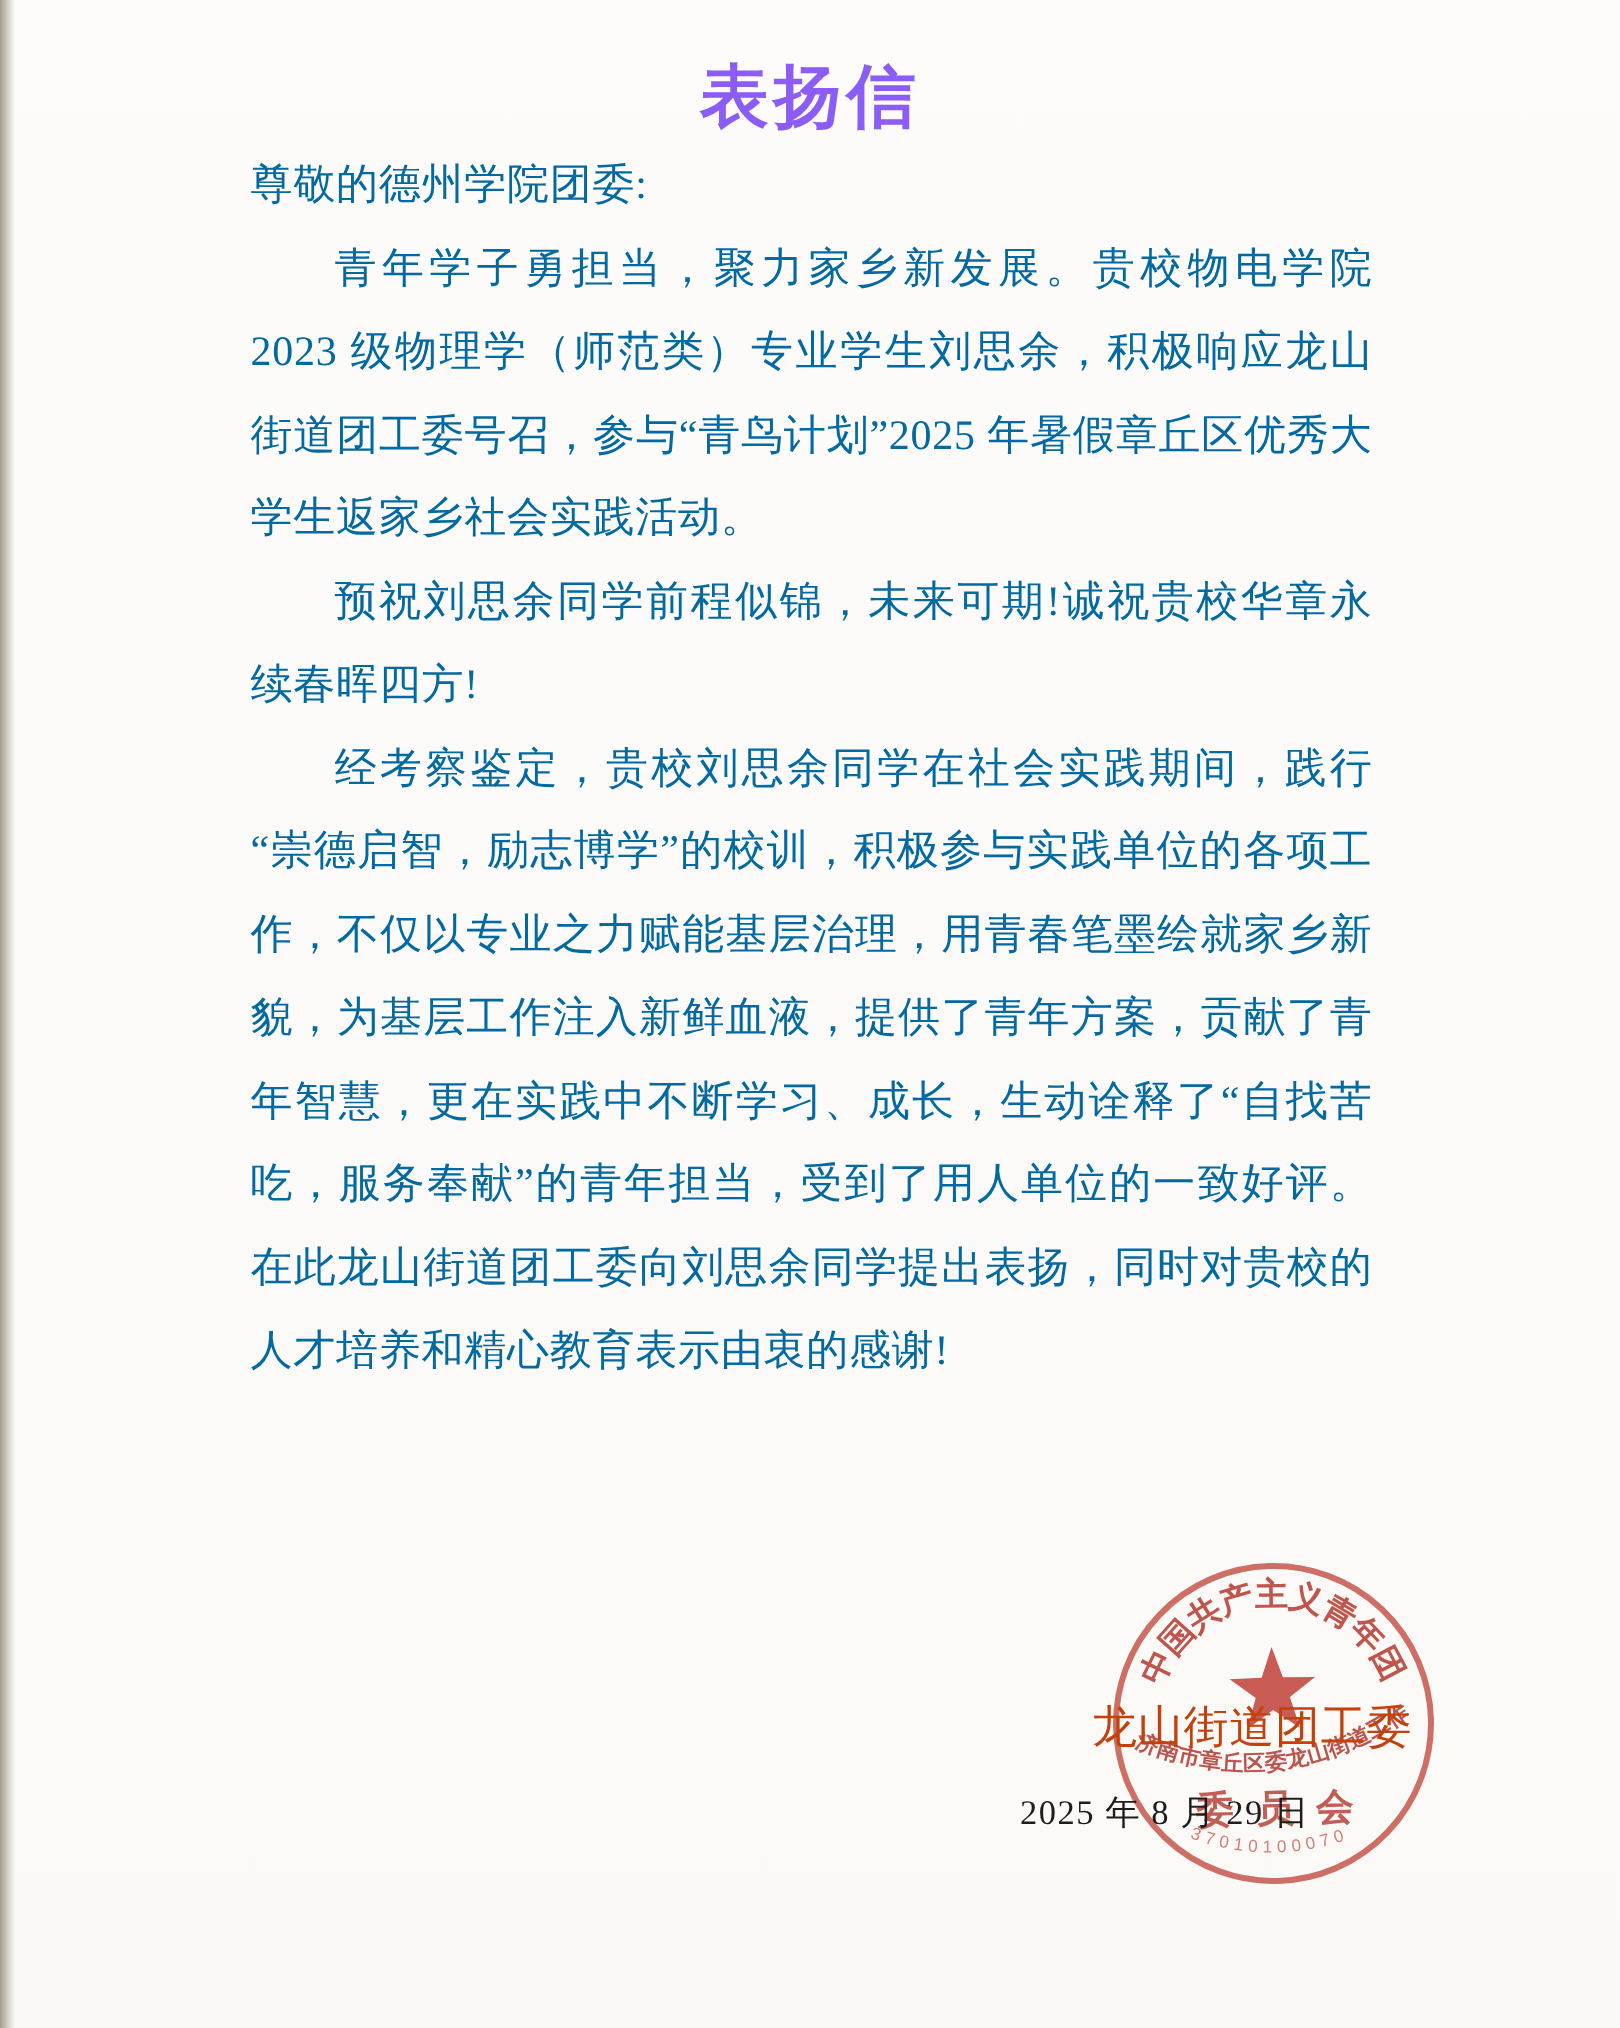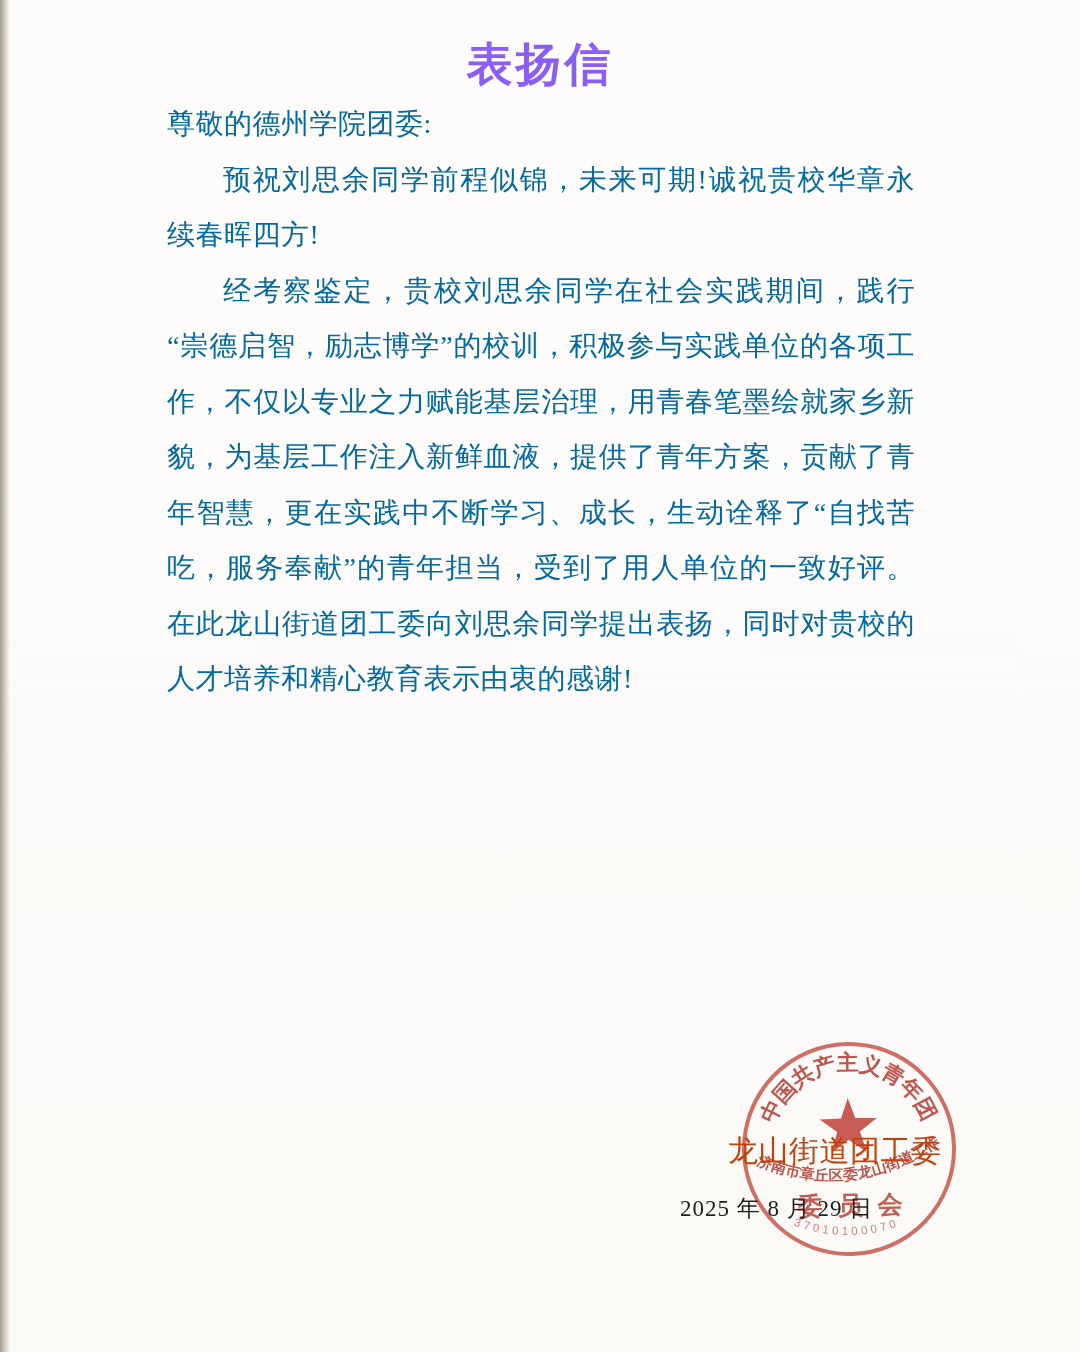--- a/index.html
+++ b/index.html
@@ -93,20 +93,21 @@
 </head>
 <body>
 
 <div class="paper"></div>
 <div class="edge-shadow"></div>
 
 <h1 class="title">表扬信</h1>
 
 <div class="content">
   <p class="salutation">尊敬的德州学院团委:</p>
+  <p class="para">青年学子勇担当，聚力家乡新发展。贵校物电学院 2023 级物理学（师范类）专业学生刘思余，积极响应龙山街道团工委号召，参与“青鸟计划”2025 年暑假章丘区优秀大学生返家乡社会实践活动。</p>
   <p class="para">预祝刘思余同学前程似锦，未来可期!诚祝贵校华章永续春晖四方!</p>
   <p class="para">经考察鉴定，贵校刘思余同学在社会实践期间，践行“崇德启智，励志博学”的校训，积极参与实践单位的各项工作，不仅以专业之力赋能基层治理，用青春笔墨绘就家乡新貌，为基层工作注入新鲜血液，提供了青年方案，贡献了青年智慧，更在实践中不断学习、成长，生动诠释了“自找苦吃，服务奉献”的青年担当，受到了用人单位的一致好评。在此龙山街道团工委向刘思余同学提出表扬，同时对贵校的人才培养和精心教育表示由衷的感谢!</p>
 </div>
 
 <div class="signature">龙山街道团工委</div>
 <div class="letter-date">2025 年 8 月 29 日</div>
 
 <svg class="stamp" viewBox="0 0 222 222" xmlns="http://www.w3.org/2000/svg" xmlns:xlink="http://www.w3.org/1999/xlink" font-family="Liberation Sans, DejaVu Sans, sans-serif">
   <defs>
     <path id="ringPath" d="M 35.9 86.6 A 79 79 0 0 1 186.1 86.6" fill="none"></path>

